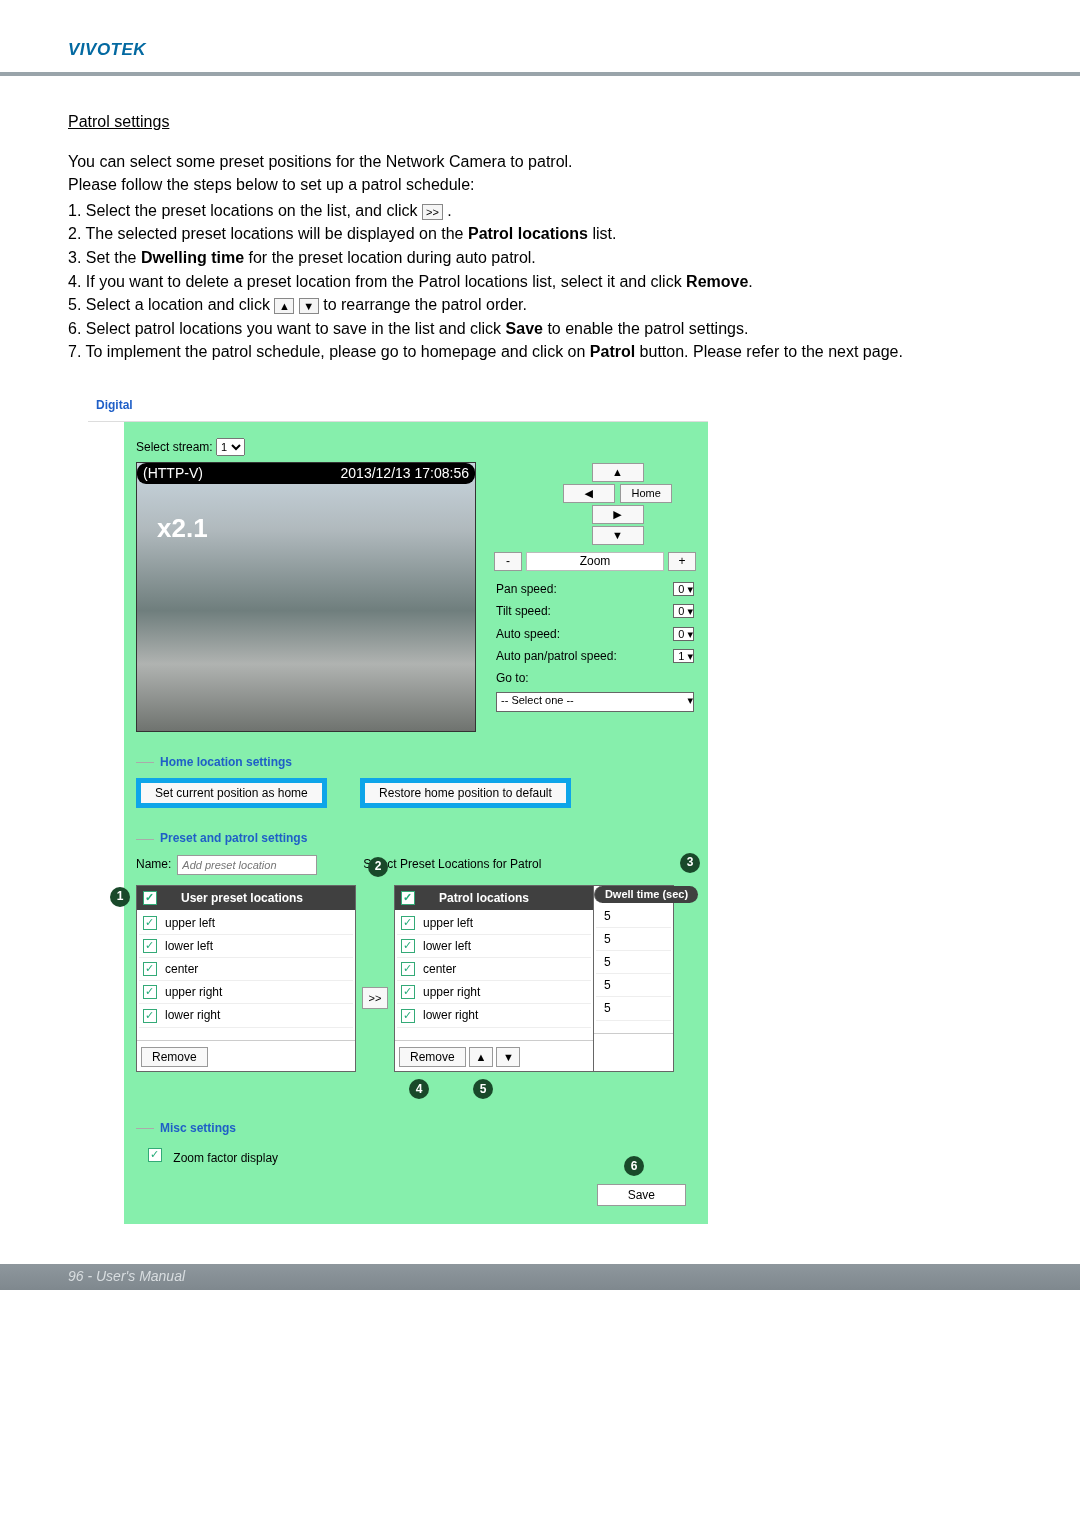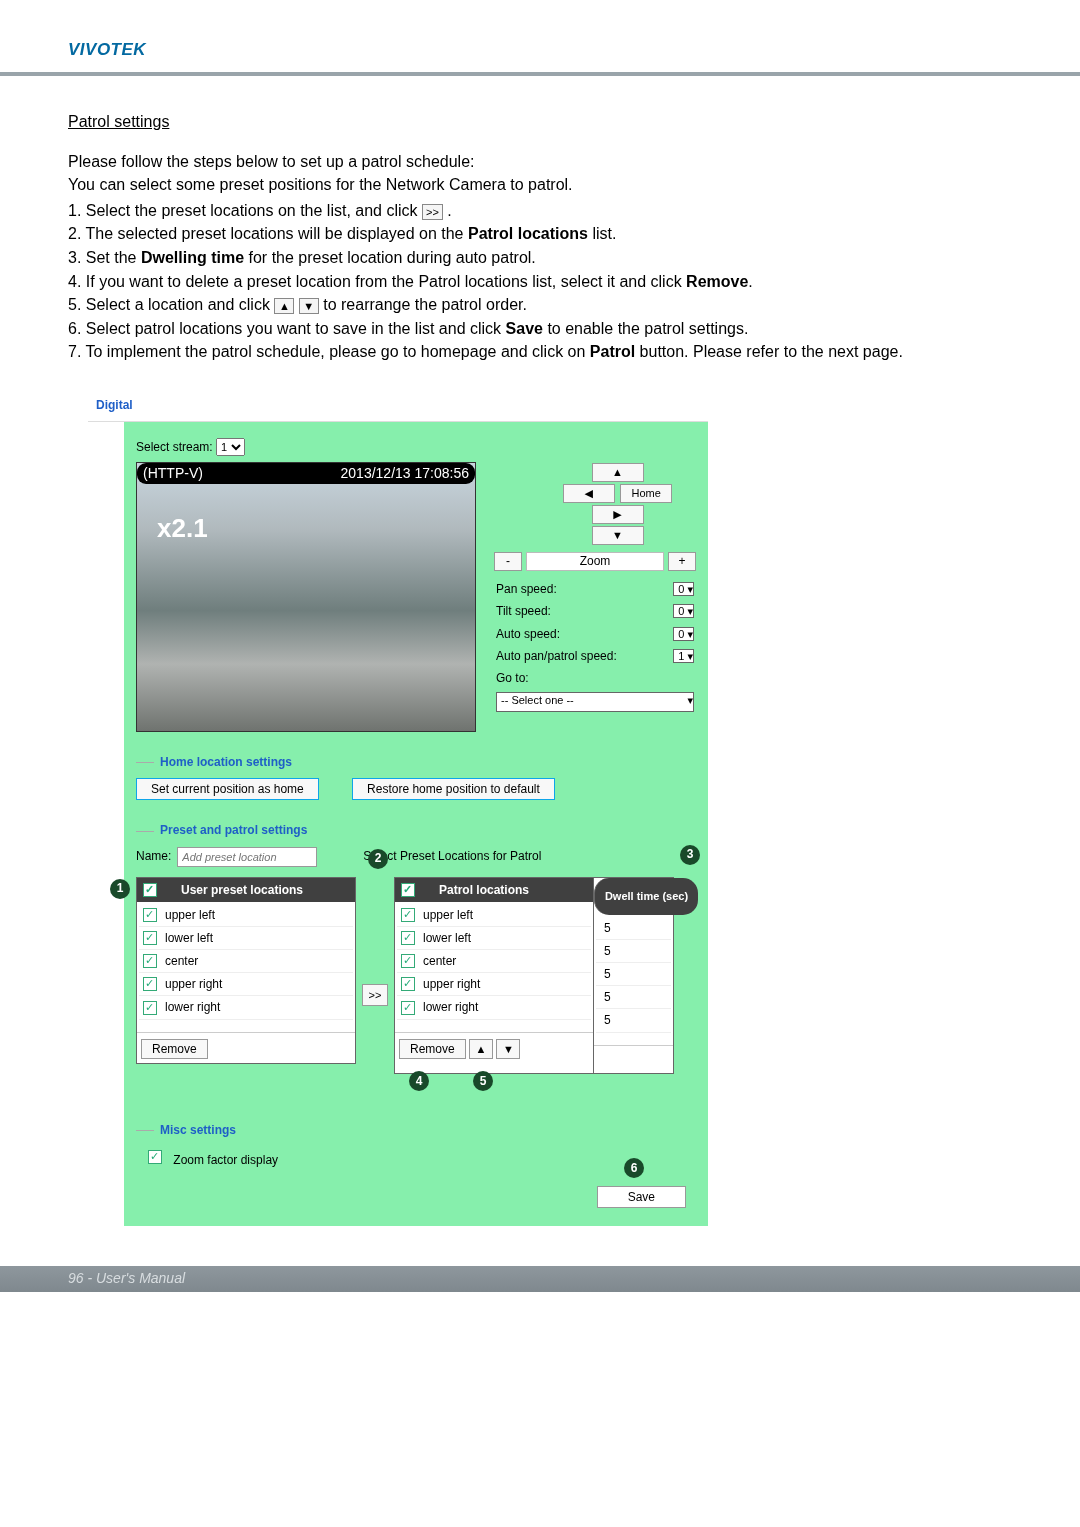--- a/index.html
+++ b/index.html
@@ -182,21 +182,21 @@
   .legend::before {
     content: "";
     display: inline-block;
     width: 18px;
     height: 1px;
     background: #aaa;
     vertical-align: middle;
     margin-right: 6px;
   }
   .home-btns .btn {
-    border: 1px solid #0ea5e9;
+    border: 5px solid #0ea5e9;
     background: #f8f8f8;
     padding: 3px 14px;
     font-size: 12px;
     cursor: pointer;
     margin-right: 30px;
   }
   .pp-row1 { display: flex; align-items: center; gap: 6px; margin-bottom: 10px; }
   .pp-row1 input[type=text] {
     border: 1px solid #999;
     height: 20px;
@@ -222,21 +222,21 @@
     display: flex;
     align-items: center;
     gap: 24px;
   }
   .dwell-head {
     background: #404040;
     color: #fff;
     font-weight: bold;
     font-size: 11px;
     text-align: center;
-    padding: 12px 4px;
+    padding: 2px 4px;
     line-height: 1.2;
     border-left: 1px solid #666;
     width: 104px;
     border-radius: 15px;
   }
   .list-body {
     height: 130px;
     overflow-y: scroll;
     padding: 2px;
   }
@@ -321,22 +321,22 @@
 <body>
 
 <div class="header-bar">
   <span class="brand">VIVOTEK</span>
 </div>
 <div class="page-border"></div>
 
 <div class="content">
   <div class="section-title">Patrol settings</div>
 
+  <p>You can select some preset positions for the Network Camera to patrol.</p>
   <p>Please follow the steps below to set up a patrol schedule:</p>
-  <p>You can select some preset positions for the Network Camera to patrol.</p>
 
   <ol>
     <li>
       <span>1. Select the preset locations on the list, and click </span>
       <span class="inline-btn">&gt;&gt;</span> .
     </li>
     <li>2. The selected preset locations will be displayed on the <b>Patrol locations</b> list.</li>
     <li>3. Set the <b>Dwelling time</b> for the preset location during auto patrol.</li>
     <li>4. If you want to delete a preset location from the Patrol locations list, select it and click <b>Remove</b>.</li>
     <li>5. Select a location and click

